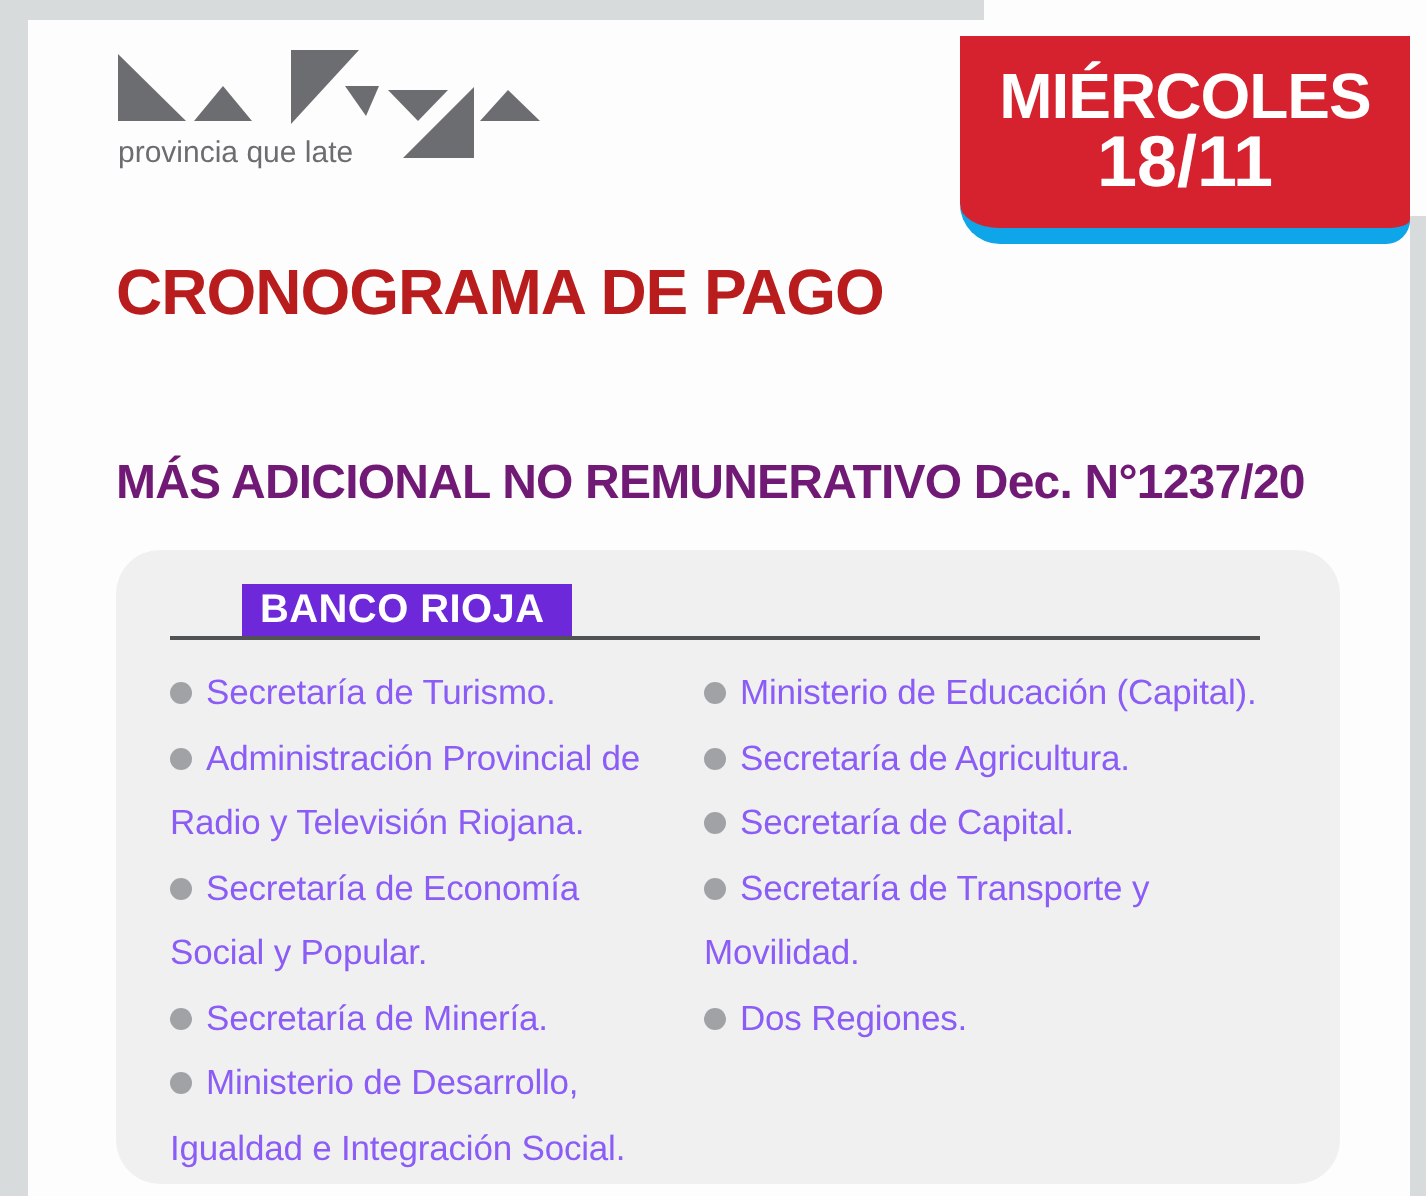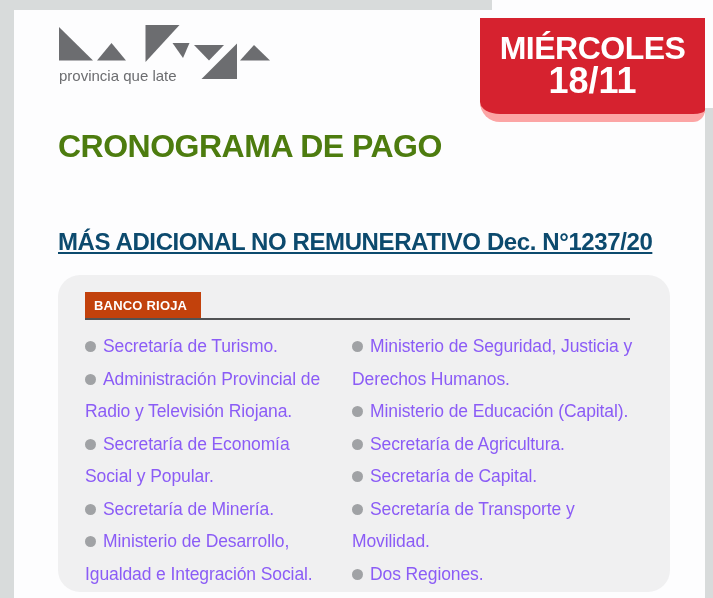--- a/index.html
+++ b/index.html
@@ -22,21 +22,21 @@
     width: 691px; height: 588px;
     background: #fdfdfe;
   }
 
   
   .badge {
     position: absolute;
     top: 8px; right: 0;
     width: 225px; height: 104px;
     background: #d6222f;
-    border-bottom: 8px solid #fca5a5;
+    border-bottom: 8px solid #0ea5e9;
     border-radius: 0 0 12px 20px;
     color: #ffffff;
     text-align: center;
     padding-top: 13px;
     z-index: 5;
   }
   .badge .l1 {
     font-size: 32px; font-weight: bold; letter-spacing: -0.5px;
     line-height: 34px; display: block;
   }
@@ -46,49 +46,49 @@
   }
 
   
   .logo-wrap { position: absolute; left: 44px; top: 13px; width: 230px; }
   .logo-tagline-fill { fill: #6c6d70; }
 
   
   .title {
     position: absolute; left: 44px; top: 116px;
     font-size: 32px; font-weight: bold; letter-spacing: -0.5px;
-    line-height: 41px; color: #4d7c0f;
+    line-height: 41px; color: #b91c1c;
   }
   .subtitle {
     position: absolute; left: 44px; top: 218px;
     font-size: 24px; font-weight: bold; letter-spacing: -0.4px;
-    color: #0c4a6e;
-    text-decoration: underline;
+    color: #701a75;
   }
 
   
   .panel {
     position: absolute; left: 44px; top: 265px;
     width: 612px; height: 317px;
     background: #f0f0f1;
     border-radius: 22px;
     padding: 17px 20px 0 27px;
   }
   .section-header-row {
     width: 545px;
     border-bottom: 2px solid #515254;
     display: flex; align-items: flex-end;
   }
   .section-header-box {
-    background: #c2410c;
+    background: #6d28d9;
     color: #ffffff;
-    font-size: 13px; font-weight: bold; letter-spacing: 0.2px;
+    font-size: 20px; font-weight: bold; letter-spacing: 0.2px;
     padding: 4px 14px 4px 9px;
     height: 26px; line-height: 19px;
     display: inline-block;
+    margin-left: 36px;
   }
   .cols { display: flex; margin-top: 10px; }
   .col { list-style: none; }
   .col-left  { width: 255px; margin-right: 12px; }
   .col-right { width: 298px; }
   .col li {
     font-size: 17.5px; line-height: 32.5px; color: #8b5cf6;
     letter-spacing: -0.1px;
   }
   .dot {
@@ -140,21 +140,20 @@
     </div>
     <div class="cols">
       <ul class="col col-left">
         <li><span class="dot"></span><span>Secretaría de Turismo.</span></li>
         <li><span class="dot"></span><span>Administración Provincial de Radio y Televisión Riojana.</span></li>
         <li><span class="dot"></span><span>Secretaría de Economía Social y Popular.</span></li>
         <li><span class="dot"></span><span>Secretaría de Minería.</span></li>
         <li><span class="dot"></span><span>Ministerio de Desarrollo, Igualdad e Integración Social.</span></li>
       </ul>
       <ul class="col col-right">
-        <li><span class="dot"></span><span>Ministerio de Seguridad, Justicia y Derechos Humanos.</span></li>
         <li><span class="dot"></span><span>Ministerio de Educación (Capital).</span></li>
         <li><span class="dot"></span><span>Secretaría de Agricultura.</span></li>
         <li><span class="dot"></span><span>Secretaría de Capital.</span></li>
         <li><span class="dot"></span><span>Secretaría de Transporte y Movilidad.</span></li>
         <li><span class="dot"></span><span>Dos Regiones.</span></li>
       </ul>
     </div>
   </div>
 
 </div>

